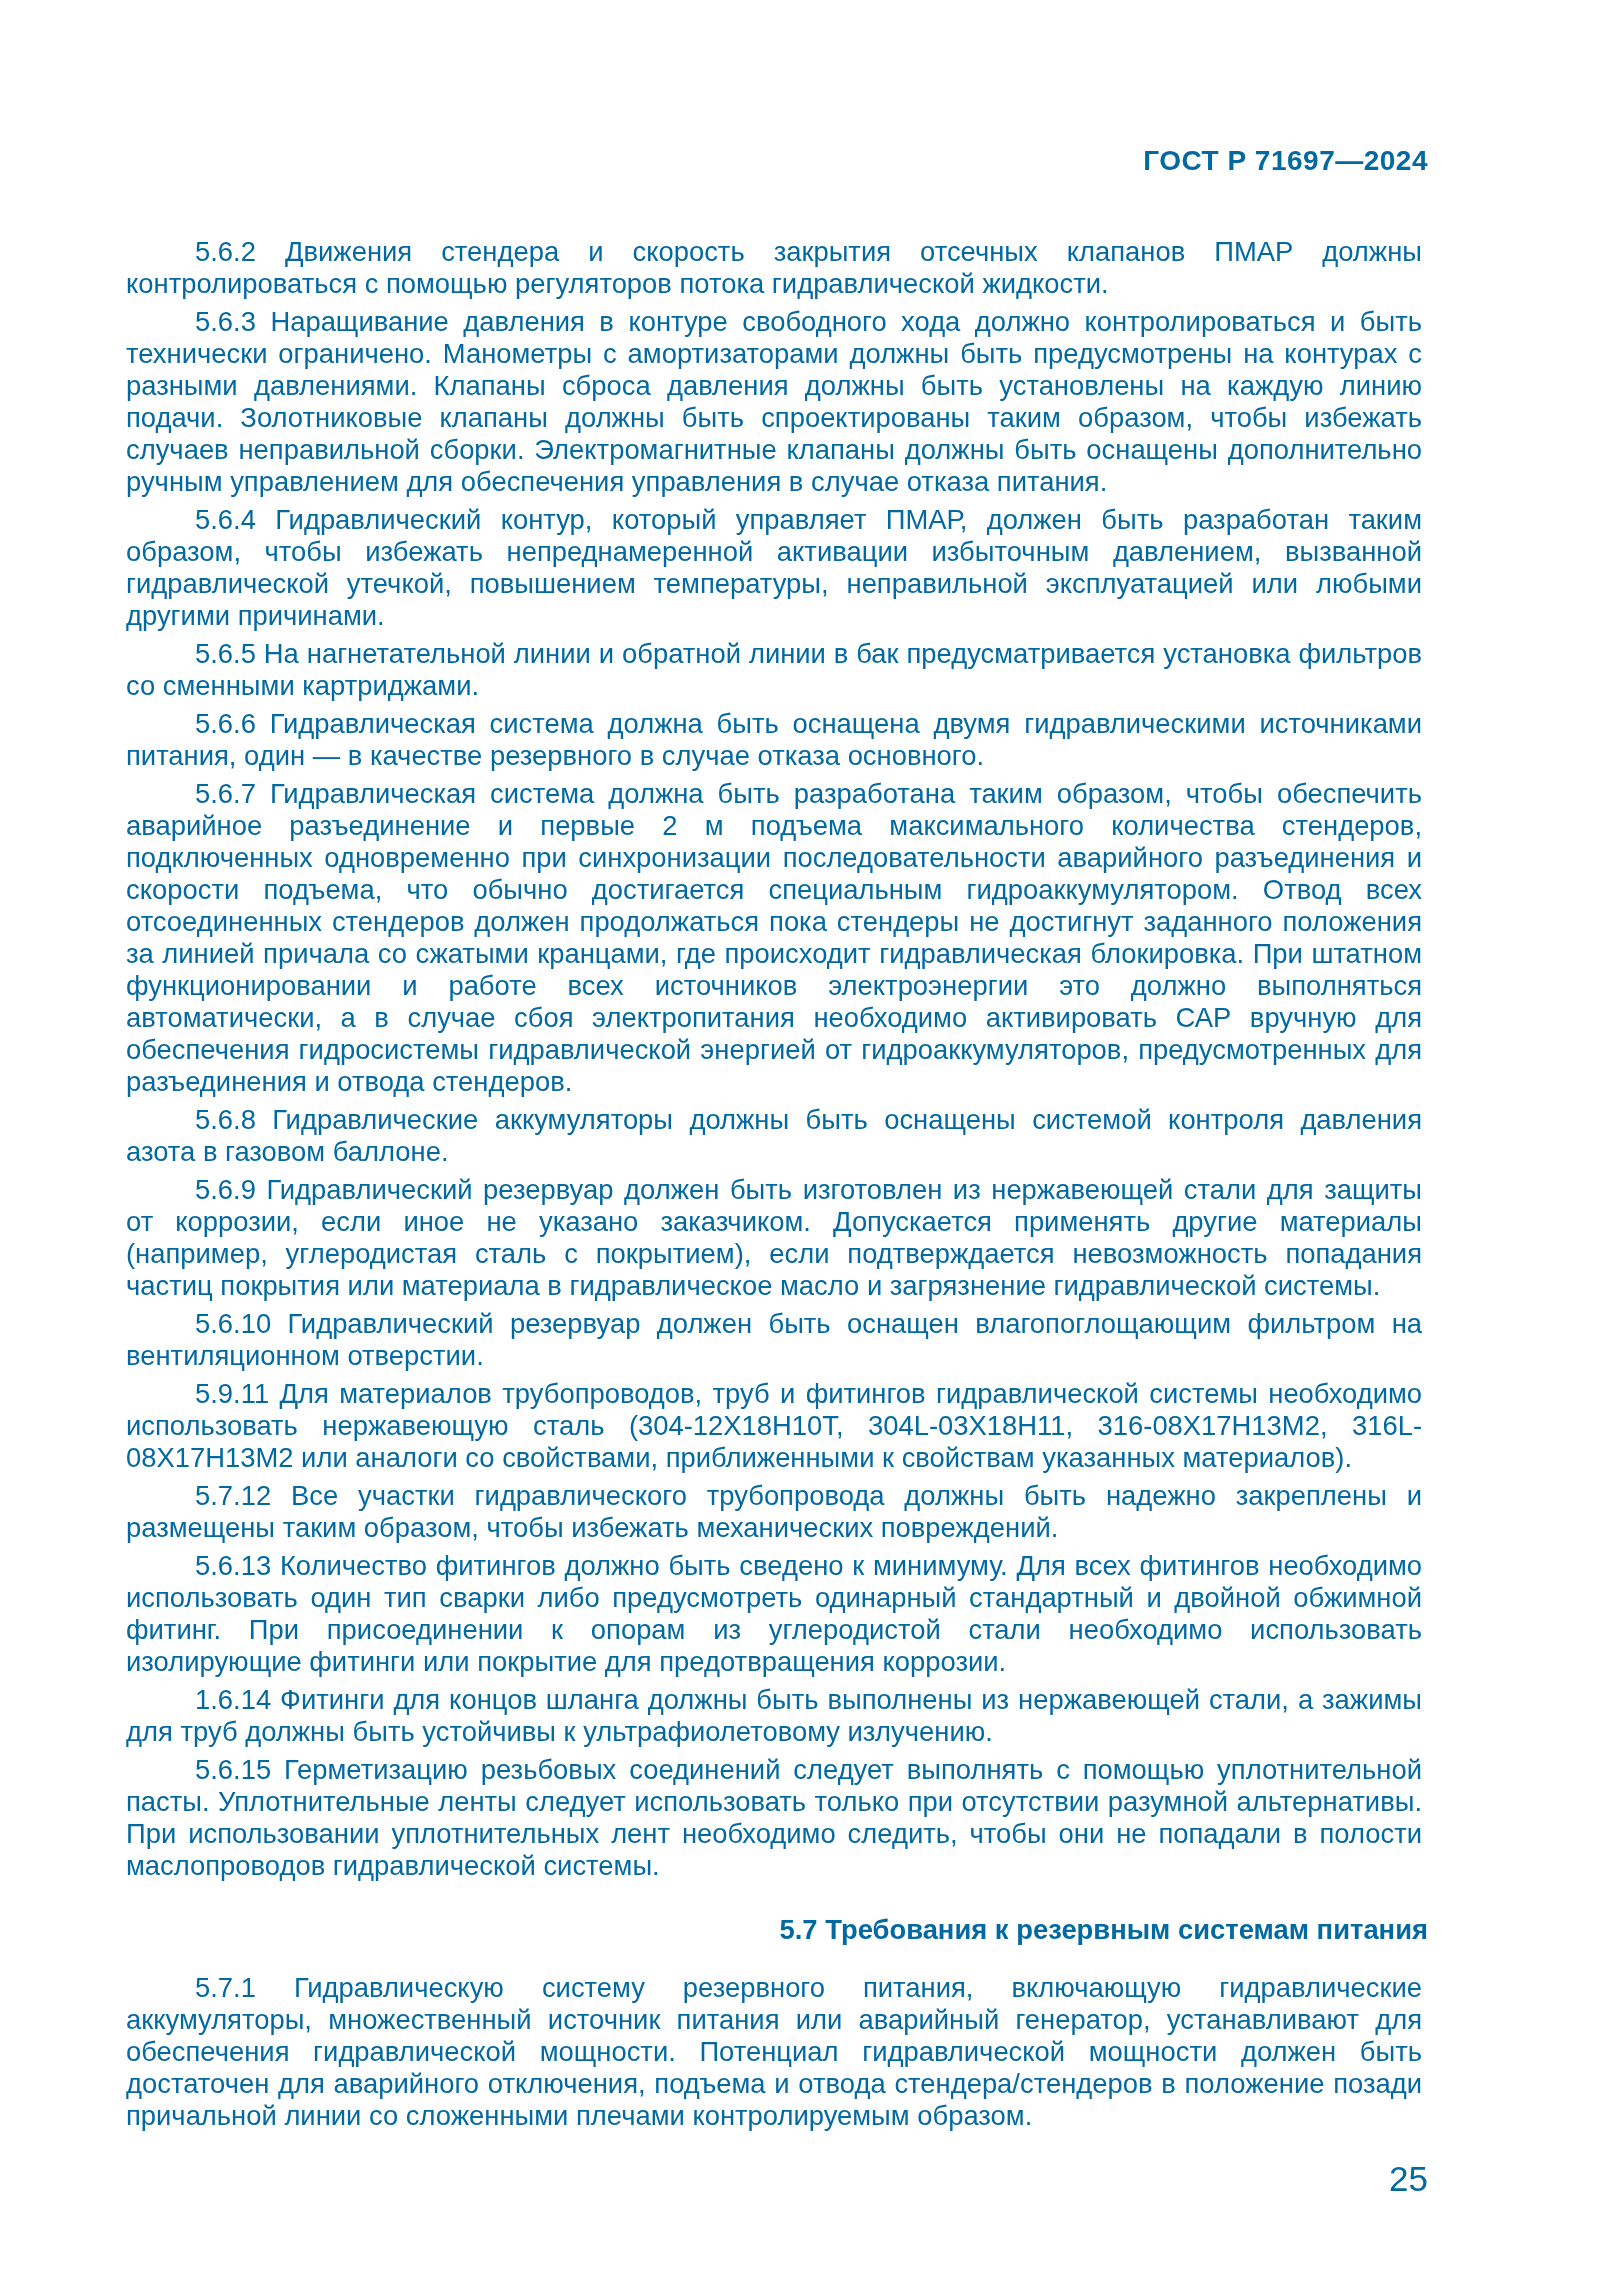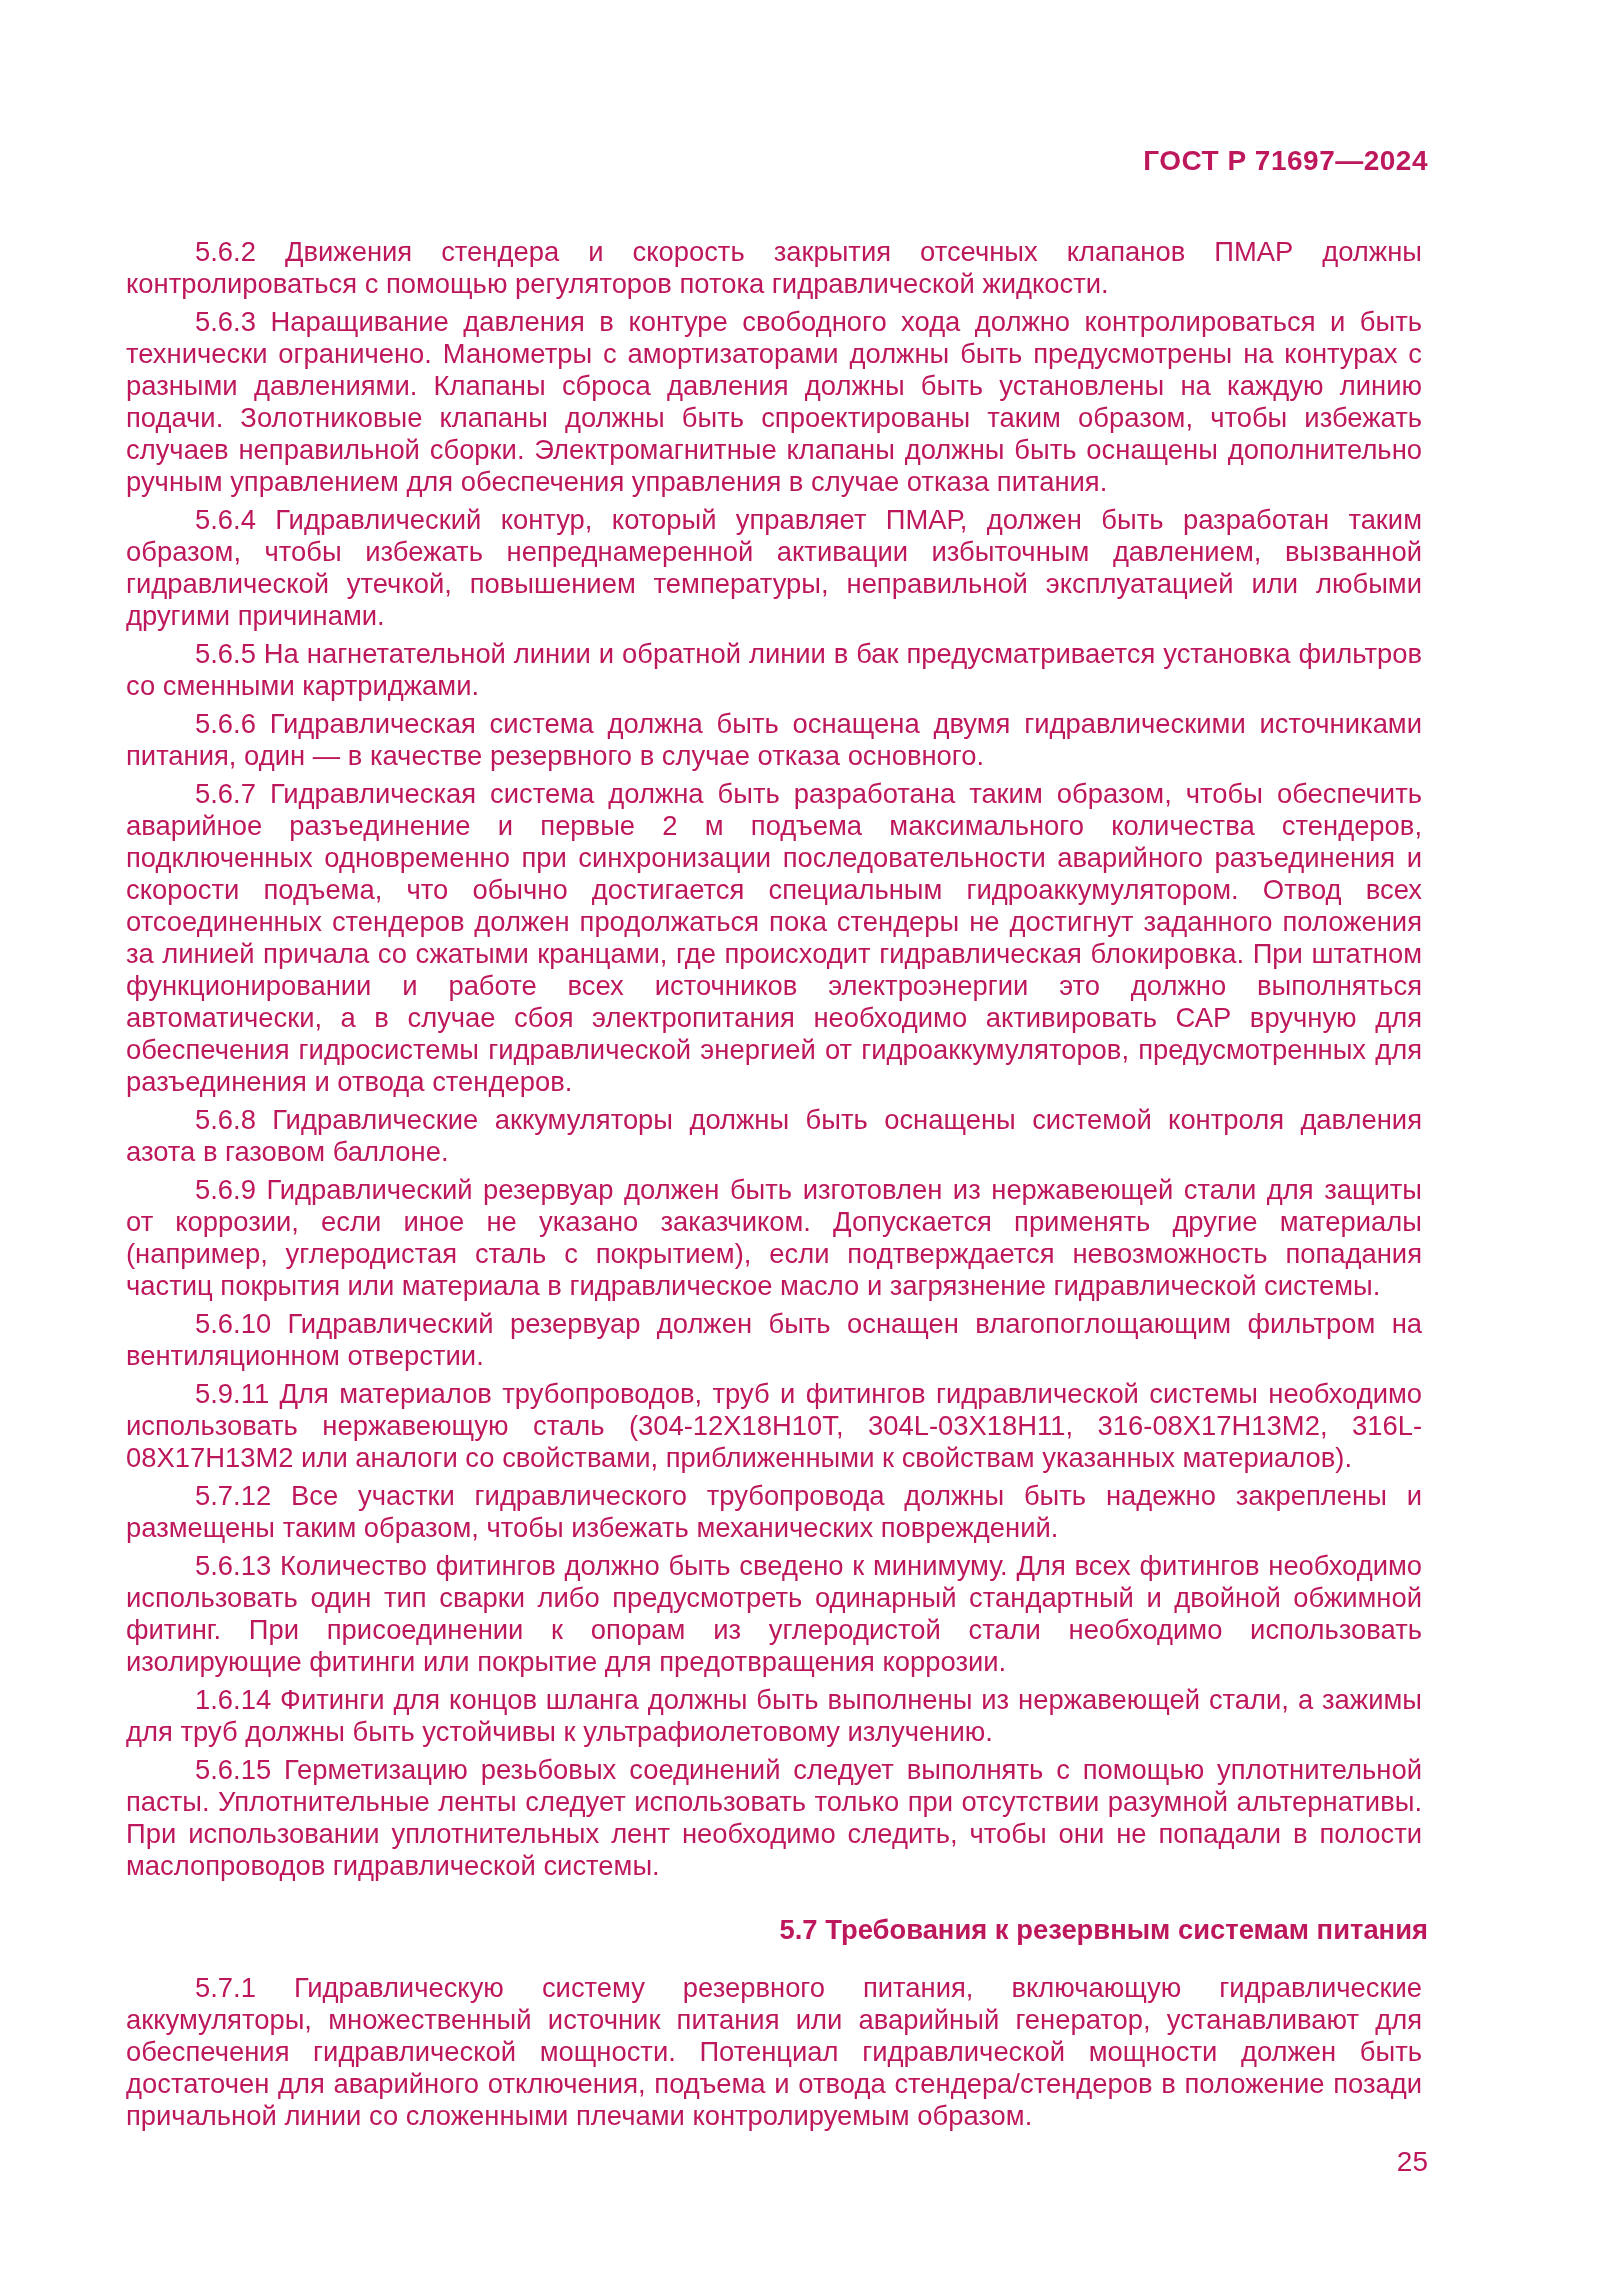--- a/index.html
+++ b/index.html
@@ -6,21 +6,21 @@
     margin: 0;
     padding: 0;
     background: #ffffff;
   }
   .page {
     position: relative;
     width: 1430px;
     height: 2293px;
     background: #ffffff;
     font-family: "Liberation Sans", sans-serif;
-    color: #be185d;
+    color: #0369a1;
     overflow: hidden;
   }
   .running-header {
     position: absolute;
     top: 145px;
     left: 120px;
     width: 1308px;
     text-align: right;
     font-weight: 700;
     font-size: 28px;
@@ -42,22 +42,22 @@
   }
   h2.section-heading {
     margin: 32px 0 25.5px 0;
     font-size: 27.4px;
     line-height: 32px;
     font-weight: 700;
     text-indent: 69px;
     text-align: right;
   }
   .page-number {
-    margin-top: 14px;
-    font-size: 28px;
+    margin-top: 31px;
+    font-size: 35px;
     line-height: 32px;
     text-align: right;
   }
 </style>
 </head>
 <body>
 
 <div class="page">
 
   <div class="running-header">ГОСТ Р 71697—2024</div>

